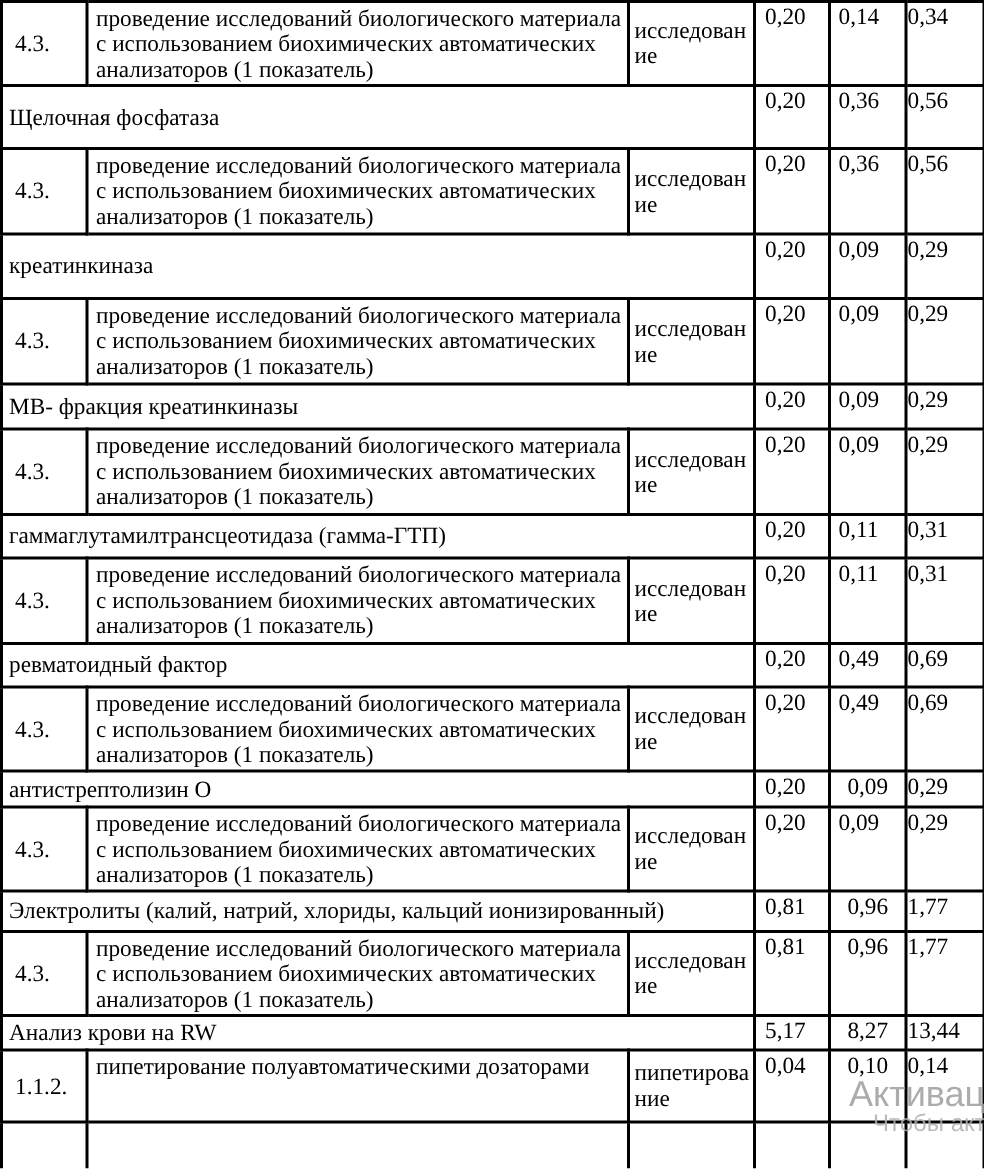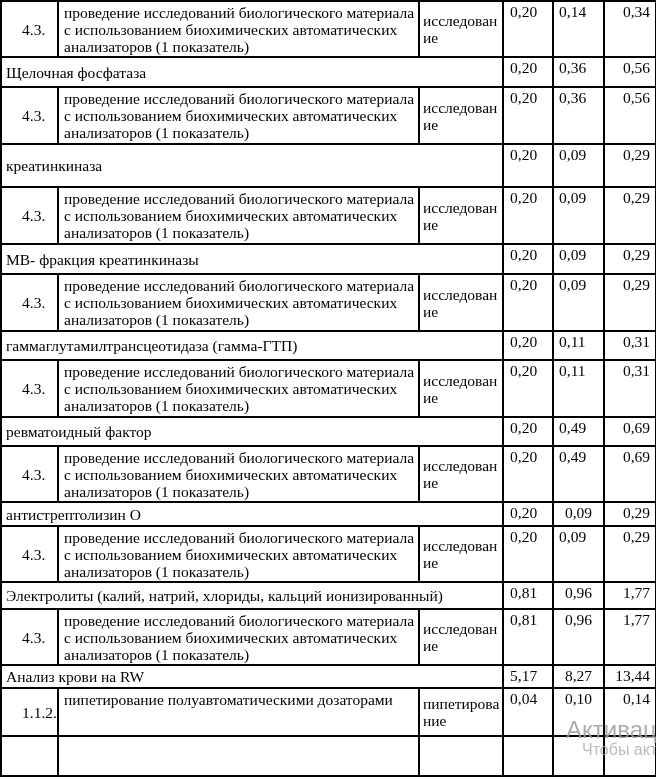--- a/index.html
+++ b/index.html
@@ -17,28 +17,28 @@
     width:655px;
   }
   td{
     border:2px solid #000;
     font-size:15.5px;
     line-height:17px;
     padding:0;
     overflow:hidden;
     background:#fff;
   }
-  td.num{vertical-align:middle;padding-left:20px;}
+  td.num{vertical-align:middle;padding-left:8px;}
   td.desc{vertical-align:top;padding:2px 2px 1px 5px;}
   td.unit{vertical-align:middle;word-break:break-all;padding:0 1px 0 3px;}
   td.val{vertical-align:top;padding-top:1px;}
   td.v1{padding-left:6px;}
   td.v2{padding-left:5px;}
   tr.c5 td.v2{padding-left:0;text-align:center;}
-  td.v3{text-align:right;padding-right:5px;}
+  td.v3{text-align:left;padding-right:5px;}
   td.section{vertical-align:middle;padding-left:4px;}
   .wm{
     position:absolute;
     font-family:"Liberation Sans", sans-serif;
     white-space:nowrap;
     pointer-events:none;
   }
   .wm1{left:566px;top:716px;font-size:24px;color:rgba(158,158,158,0.85);}
   .wm2{left:582px;top:741px;font-size:16px;color:rgba(175,175,175,0.85);}
 </style>
@@ -57,21 +57,21 @@
     </colgroup>
     <tbody id="tbody">
         <tr style="height: 56px;">
           <td class="num">4.3.</td>
           <td class="desc">проведение исследований биологического материала с использованием биохимических автоматических анализаторов (1 показатель)</td>
           <td class="unit">исследование</td>
           <td class="val v1">0,20</td>
           <td class="val v2">0,14</td>
           <td class="val v3">0,34</td>
         </tr>
-        <tr style="height: 30px;">
+        <tr style="height: 42px;">
           <td class="section" colspan="3">Щелочная фосфатаза</td>
           <td class="val v1">0,20</td>
           <td class="val v2">0,36</td>
           <td class="val v3">0,56</td>
         </tr>
         <tr style="height: 57px;">
           <td class="num">4.3.</td>
           <td class="desc">проведение исследований биологического материала с использованием биохимических автоматических анализаторов (1 показатель)</td>
           <td class="unit">исследование</td>
           <td class="val v1">0,20</td>

